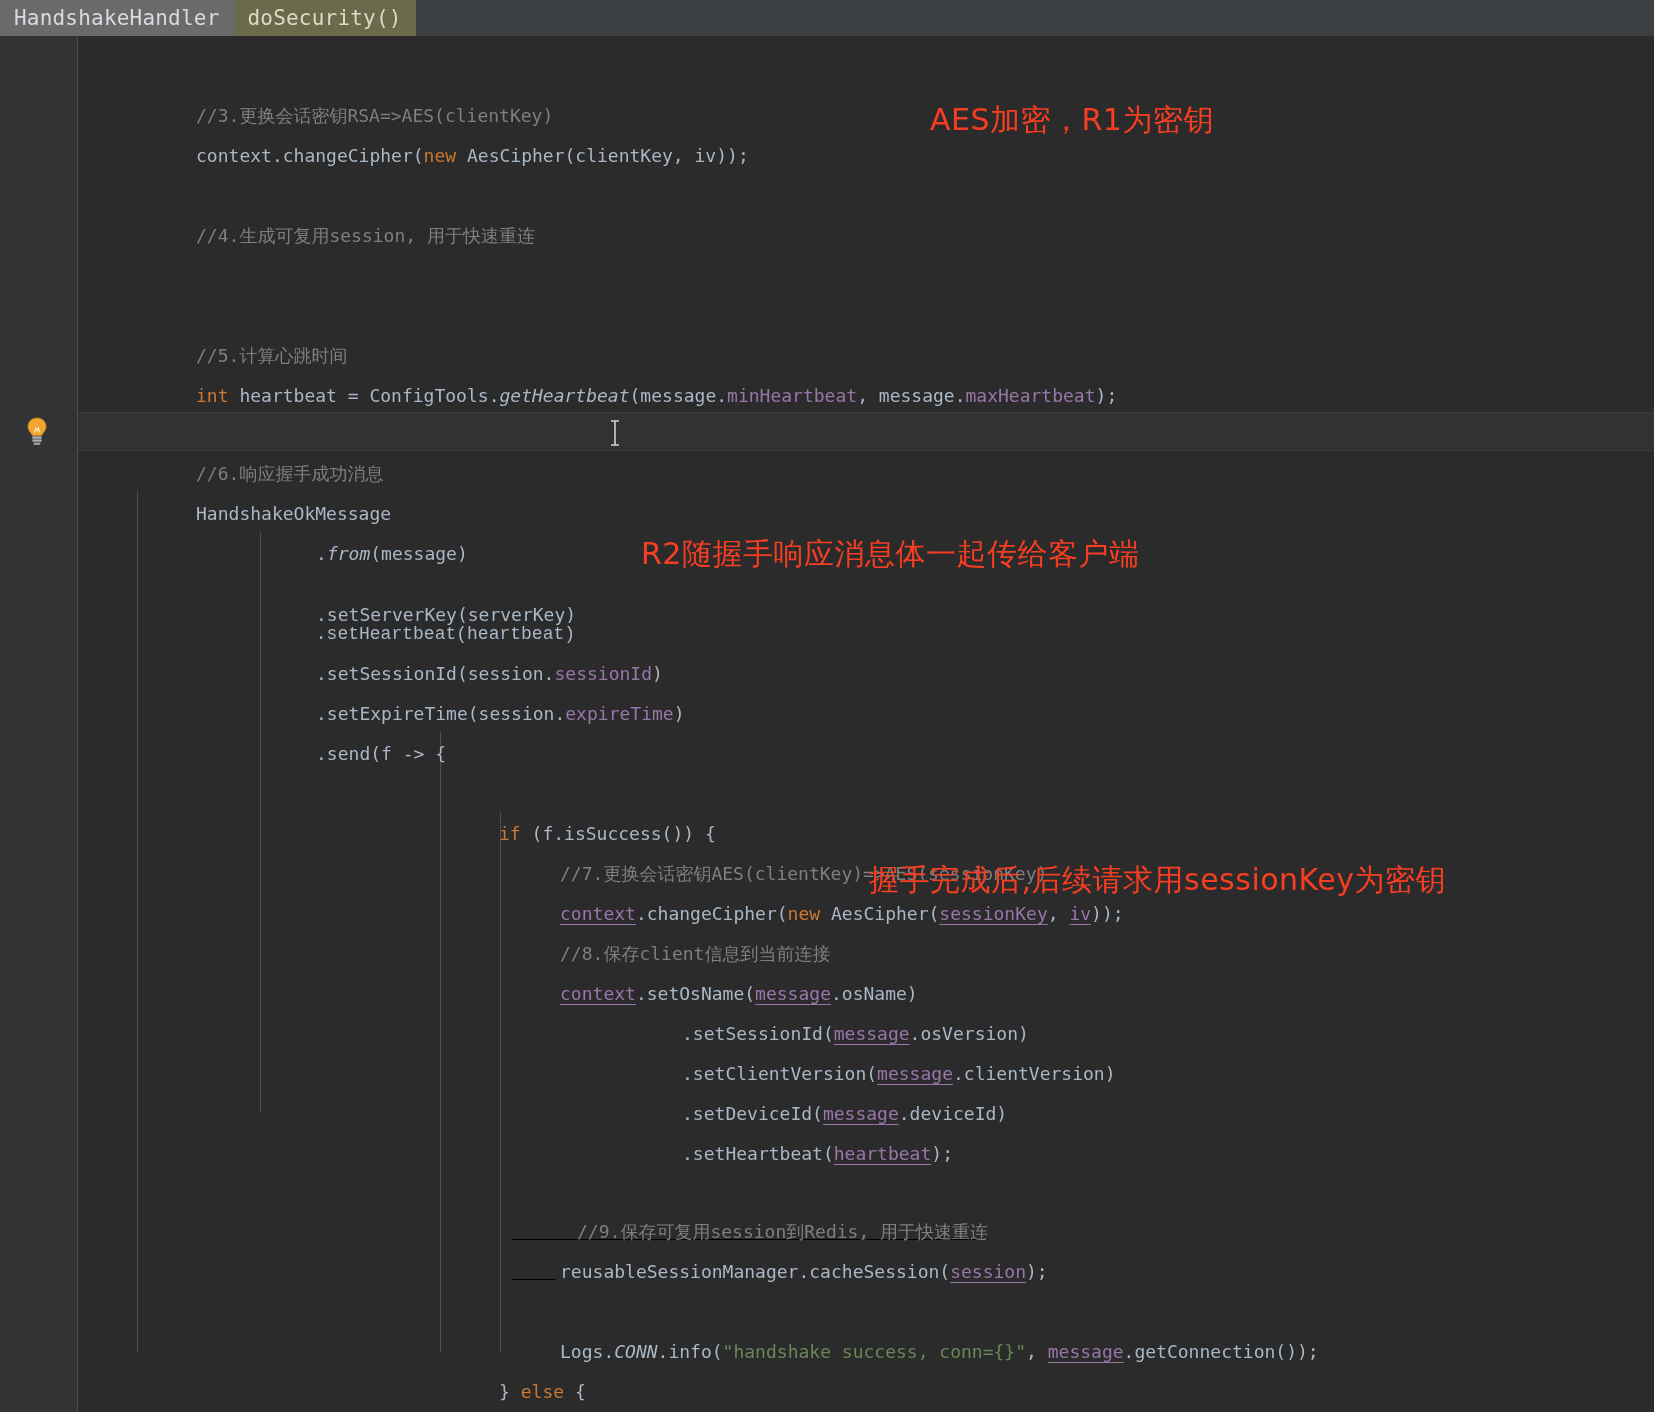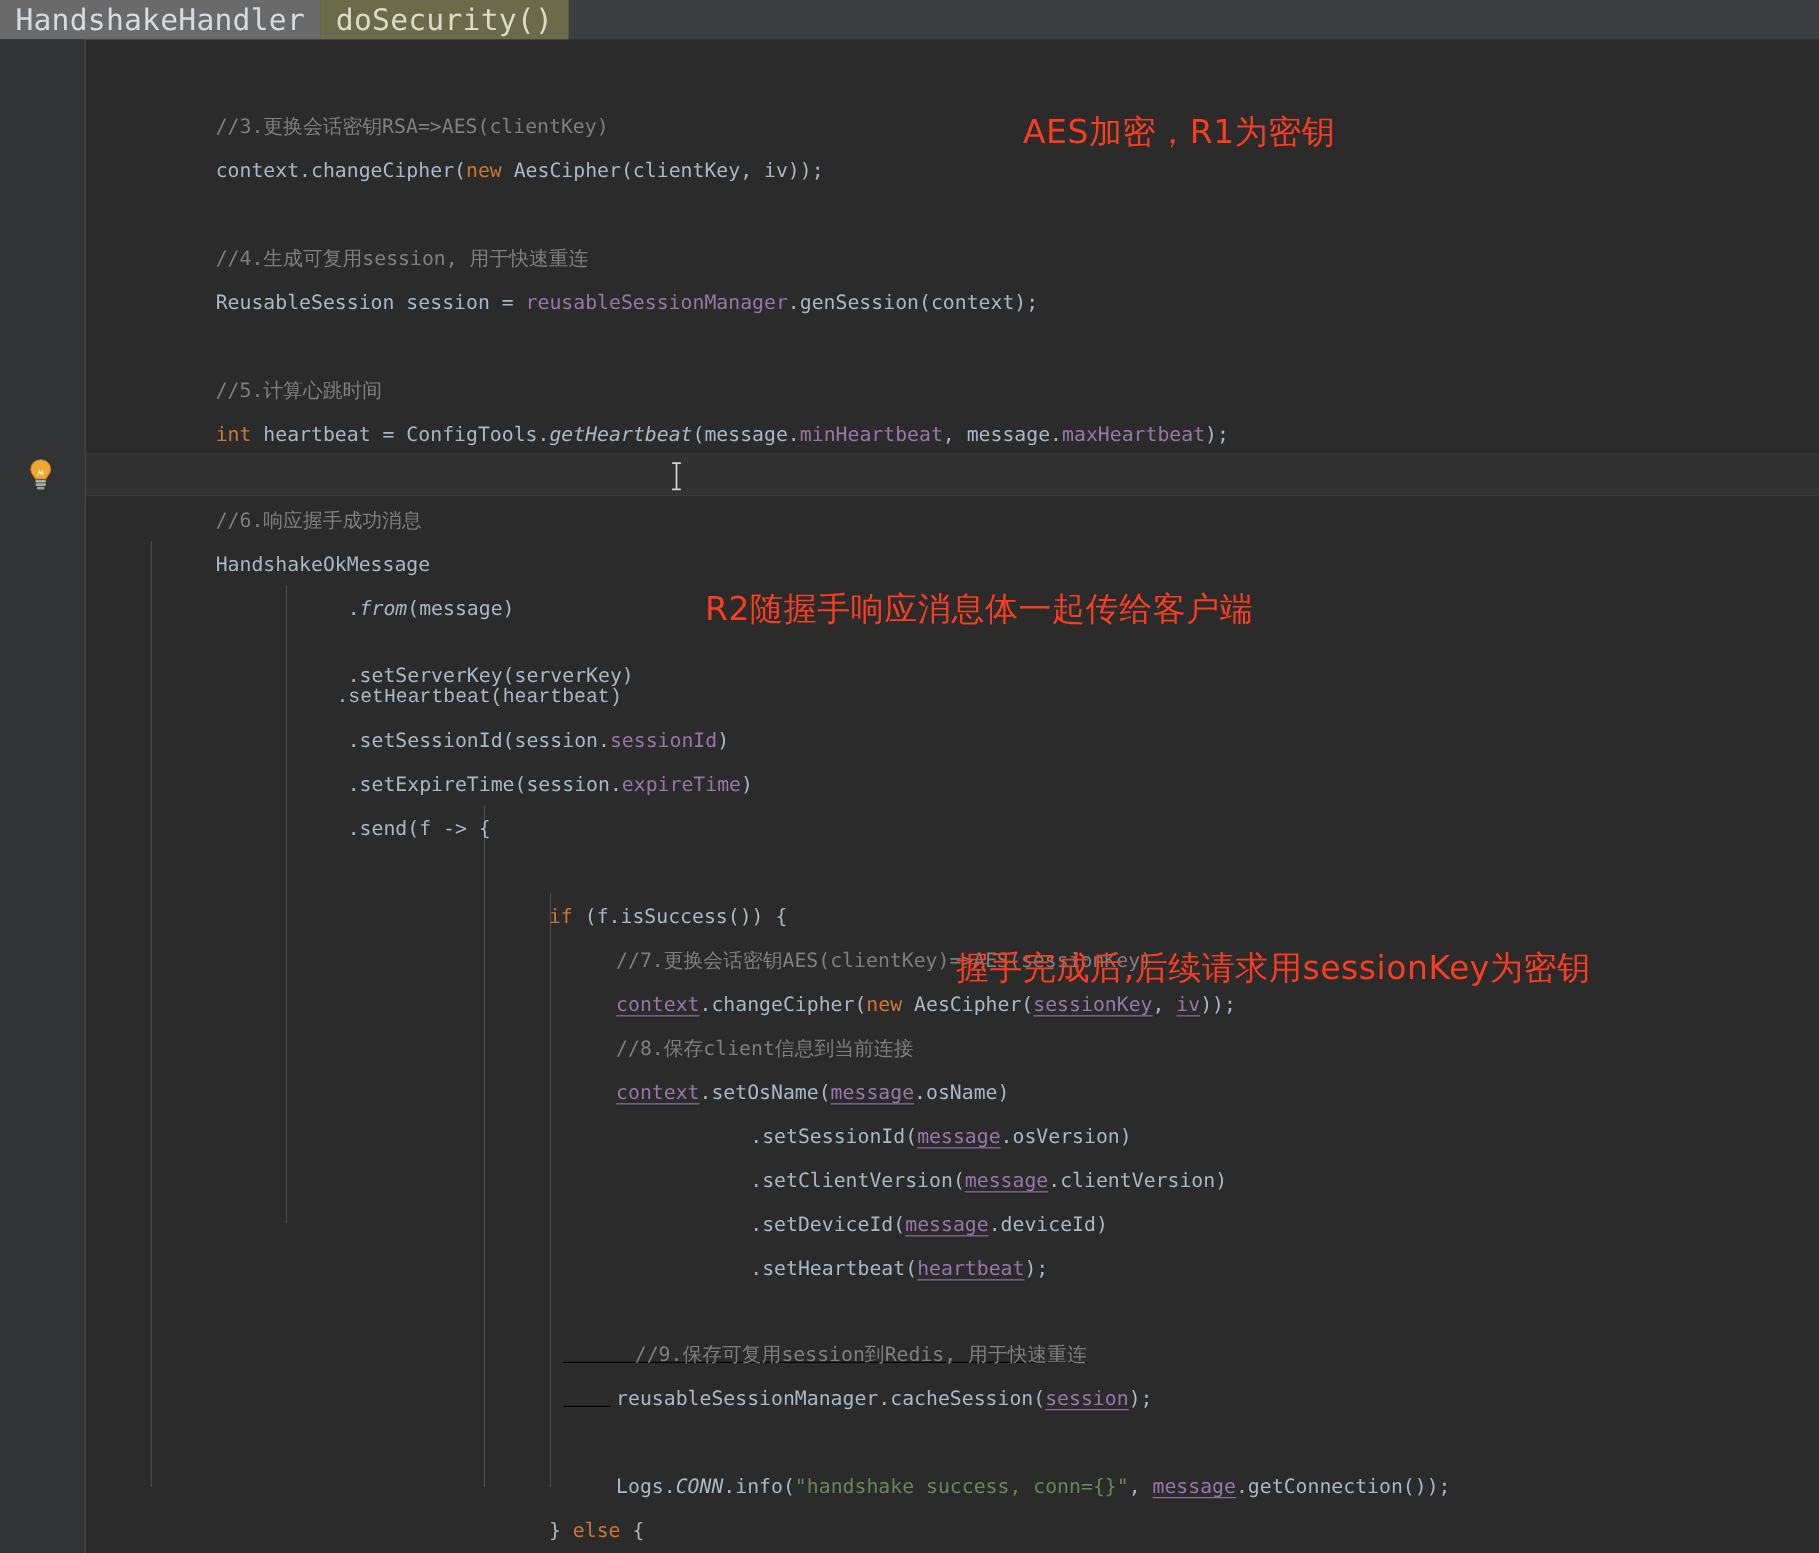--- a/index.html
+++ b/index.html
@@ -13,21 +13,21 @@
 
   
   #breadcrumb{
     position:absolute;left:0;top:0;width:1654px;height:36px;
     background:#3c3f41;
     display:flex;align-items:stretch;
   }
   .crumb{
     display:flex;align-items:center;
     padding:0 14px;
-    font-size:27px;
+    font-size:21px;
     letter-spacing:.2px;
     color:#c8cdd2;
     white-space:nowrap;
   }
   .crumb.c1{background:#6a6a6a;color:#d6dbe0;}
   .crumb.c2{background:#6b6a4b;color:#d8dcc8;}
 
   
   #editor{
     position:absolute;left:0;top:36px;width:1654px;height:1376px;
@@ -144,23 +144,20 @@
     <div class="ln" style="top:60px;left:131px;">
       <span class="tx">context.changeCipher(</span><span class="kw">new</span><span class="tx"> AesCipher(clientKey, iv));</span>
     </div>
 
     
     <div class="ln" style="top:140px;left:131px;">
       <span class="cm">//4.生成可复用session, 用于快速重连</span>
     </div>
 
     
-    <div class="ln" style="top:180px;left:131px;">
-      <span class="tx">ReusableSession session = </span><span class="fld">reusableSessionManager</span><span class="tx">.genSession(context);</span>
-    </div>
 
     
     <div class="ln" style="top:260px;left:131px;">
       <span class="cm">//5.计算心跳时间</span>
     </div>
 
     
     <div class="ln" style="top:300px;left:131px;">
       <span class="kw">int</span><span class="tx"> heartbeat = ConfigTools.</span><span class="tx it">getHeartbeat</span><span class="tx">(message.</span><span class="fld">minHeartbeat</span><span class="tx">, message.</span><span class="fld">maxHeartbeat</span><span class="tx">);</span>
     </div>
@@ -179,21 +176,21 @@
     <div class="ln" style="top:458px;left:251px;">
       <span class="tx">.</span><span class="tx it">from</span><span class="tx">(message)</span>
     </div>
 
     
     <div class="ln" style="top:519px;left:251px;">
       <span class="tx">.setServerKey(serverKey)</span>
     </div>
 
     
-    <div class="ln" style="top:538px;left:241px;font-family:Liberation Mono, monospace;">
+    <div class="ln" style="top:538px;left:251px;font-family:Liberation Mono, monospace;">
       <span class="tx">.setHeartbeat(heartbeat)</span>
     </div>
 
     
     <div class="ln" style="top:618px;left:251px;">
       <span class="tx">.setExpireTime(session.</span><span class="fld">expireTime</span><span class="tx">)</span>
     </div>
 
     
     <div class="ln" style="top:578px;left:251px;">

